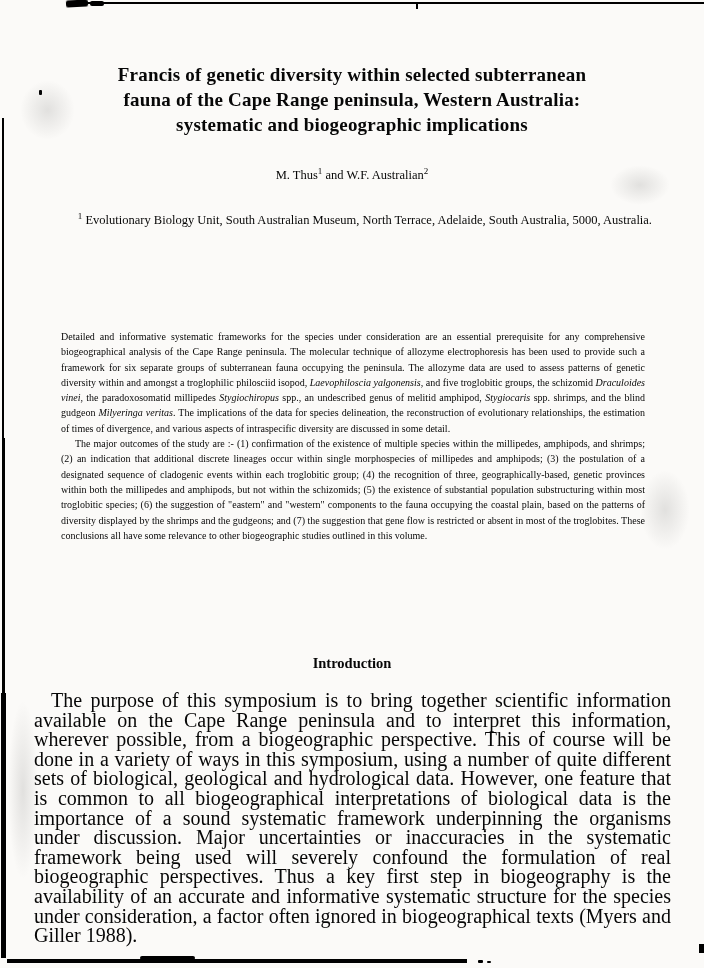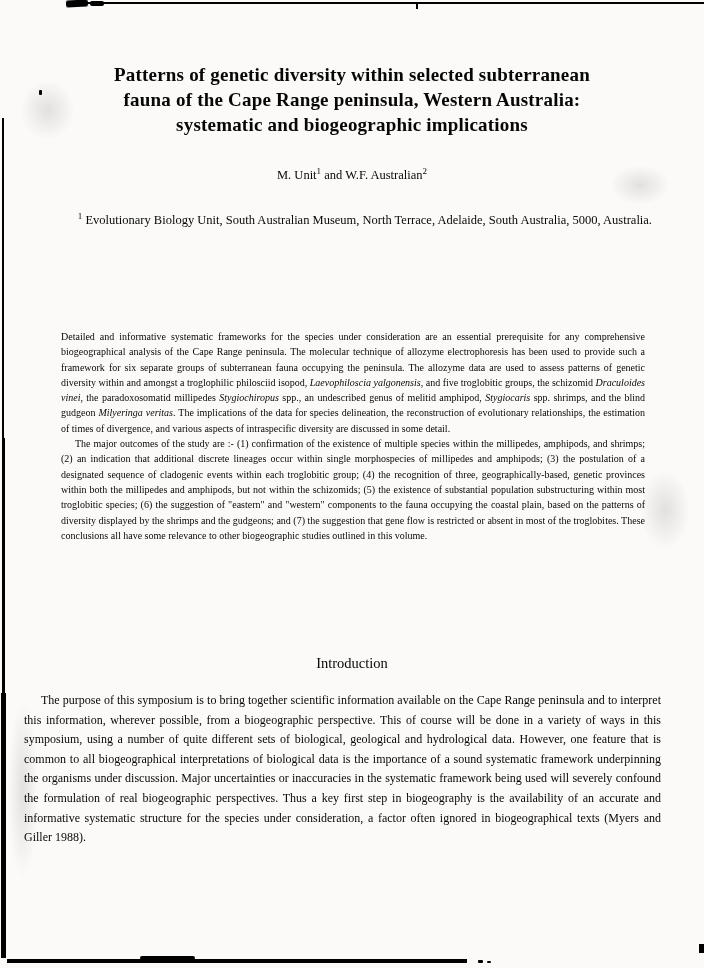--- a/index.html
+++ b/index.html
@@ -58,27 +58,27 @@
     font-size: 10px;
     line-height: 15.3px;
     text-align: justify;
   }
   .abstract-body p { margin: 0; }
   .abstract-body p.p2 { text-indent: 14px; }
   .intro-heading {
     position: absolute;
     top: 655px; left: 52px; width: 600px;
     text-align: center;
-    font-weight: normal;
+    font-weight: bold;
     font-size: 14.5px;
   }
   .intro-body {
     position: absolute;
-    top: 691px; left: 24px; width: 637px;
-    font-size: 12px;
+    top: 691px; left: 34px; width: 637px;
+    font-size: 20px;
     line-height: 19.6px;
     text-align: justify;
   }
   .intro-body p { margin: 0; text-indent: 17px; }
   sup { font-size: 9px; line-height: 0; }
   
   .artifact { position: absolute; background: #0a0a0a; }
   .top-rule        { left: 73px;  top: 2px;   width: 631px; height: 2px; }
   .top-blob-a      { left: 66px;  top: 0;     width: 22px;  height: 7px; border-radius: 2px; transform: rotate(-3deg); }
   .top-blob-b      { left: 90px;  top: 1px;   width: 14px;  height: 5px; border-radius: 2px; }
@@ -119,26 +119,26 @@
   <div class="artifact bottom-dot-a scan"></div>
   <div class="artifact bottom-dot-b scan"></div>
   <div class="artifact right-edge-mark scan"></div>
   <div class="artifact left-speck scan"></div>
   <div class="smudge smudge-1"></div>
   <div class="smudge smudge-2"></div>
   <div class="smudge smudge-3"></div>
   <div class="smudge smudge-4"></div>
 
   <div class="doc-title scan">
-    <div>Patterns of genetic diversity within selected subterranean</div>
+    <div>Francis of genetic diversity within selected subterranean</div>
     <div>fauna of the Cape Range peninsula, Western Australia:</div>
     <div>systematic and biogeographic implications</div>
   </div>
 
-  <div class="authors-line scan"><span>M. Unit</span><sup>1</sup><span> and W.F. Australian</span><sup>2</sup></div>
+  <div class="authors-line scan"><span>M. Thus</span><sup>1</sup><span> and W.F. Australian</span><sup>2</sup></div>
 
   <div class="affiliation aff-1 scan"><sup>1</sup><span> Evolutionary Biology Unit, South Australian Museum, North Terrace, Adelaide, South Australia, 5000, Australia.</span></div>
 
   <div class="abstract-body scan">
     <p class="p1"><span>Detailed and informative systematic frameworks for the species under consideration are an essential prerequisite for any comprehensive biogeographical analysis of the Cape Range peninsula. The molecular technique of allozyme electrophoresis has been used to provide such a framework for six separate groups of subterranean fauna occupying the peninsula. The allozyme data are used to assess patterns of genetic diversity within and amongst a troglophilic philosciid isopod, </span><i>Laevophiloscia yalgonensis</i><span>, and five troglobitic groups, the schizomid </span><i>Draculoides vinei</i><span>, the paradoxosomatid millipedes </span><i>Stygiochiropus</i><span> spp., an undescribed genus of melitid amphipod, </span><i>Stygiocaris</i><span> spp. shrimps, and the blind gudgeon </span><i>Milyeringa veritas</i><span>. The implications of the data for species delineation, the reconstruction of evolutionary relationships, the estimation of times of divergence, and various aspects of intraspecific diversity are discussed in some detail.</span></p>
     <p class="p2">The major outcomes of the study are :- (1) confirmation of the existence of multiple species within the millipedes, amphipods, and shrimps; (2) an indication that additional discrete lineages occur within single morphospecies of millipedes and amphipods; (3) the postulation of a designated sequence of cladogenic events within each troglobitic group; (4) the recognition of three, geographically-based, genetic provinces within both the millipedes and amphipods, but not within the schizomids; (5) the existence of substantial population substructuring within most troglobitic species; (6) the suggestion of "eastern" and "western" components to the fauna occupying the coastal plain, based on the patterns of diversity displayed by the shrimps and the gudgeons; and (7) the suggestion that gene flow is restricted or absent in most of the troglobites. These conclusions all have some relevance to other biogeographic studies outlined in this volume.</p>
   </div>
 
   <div class="intro-heading scan">Introduction</div>
   <div class="intro-body scan">

